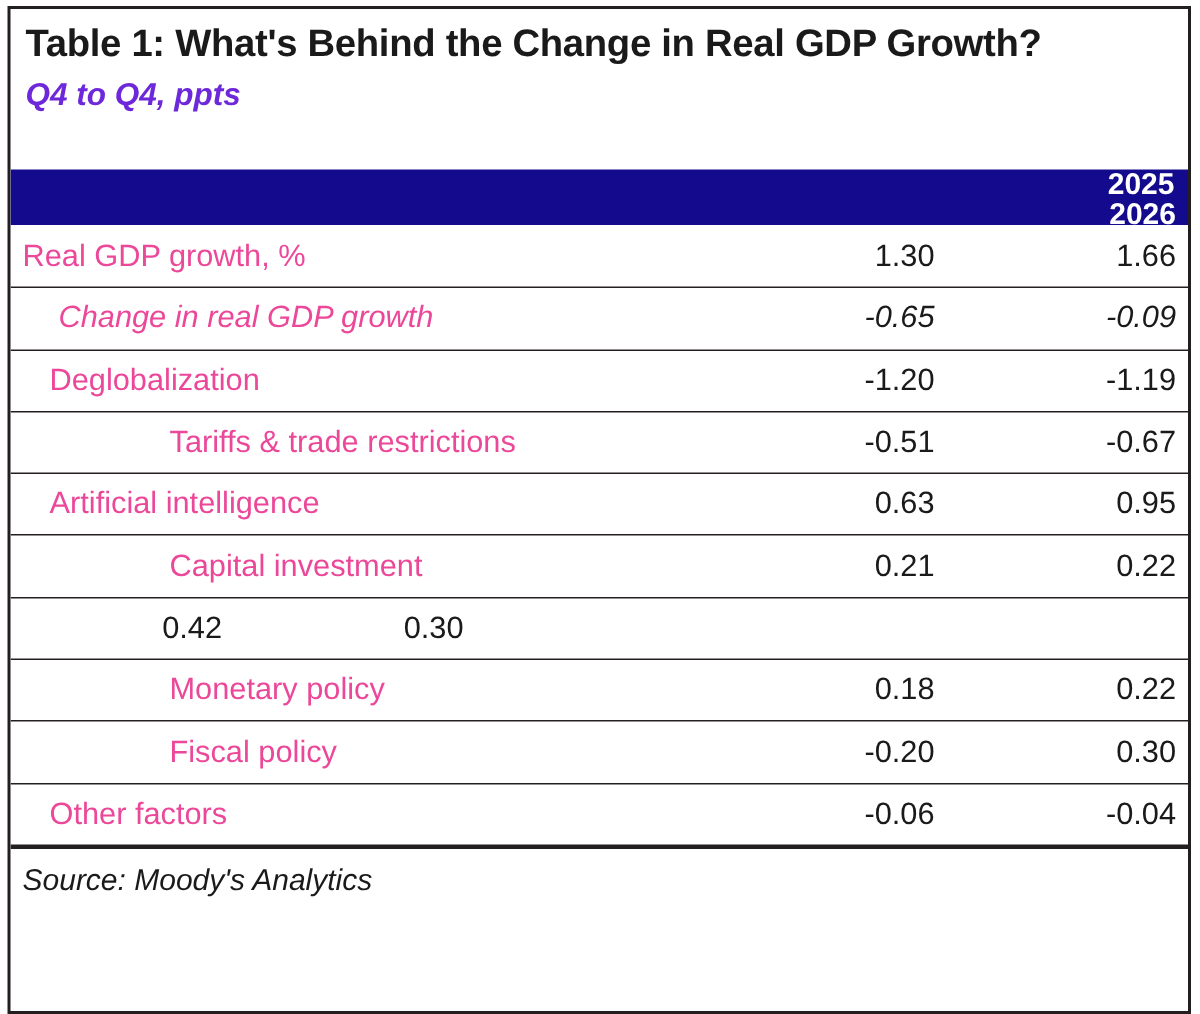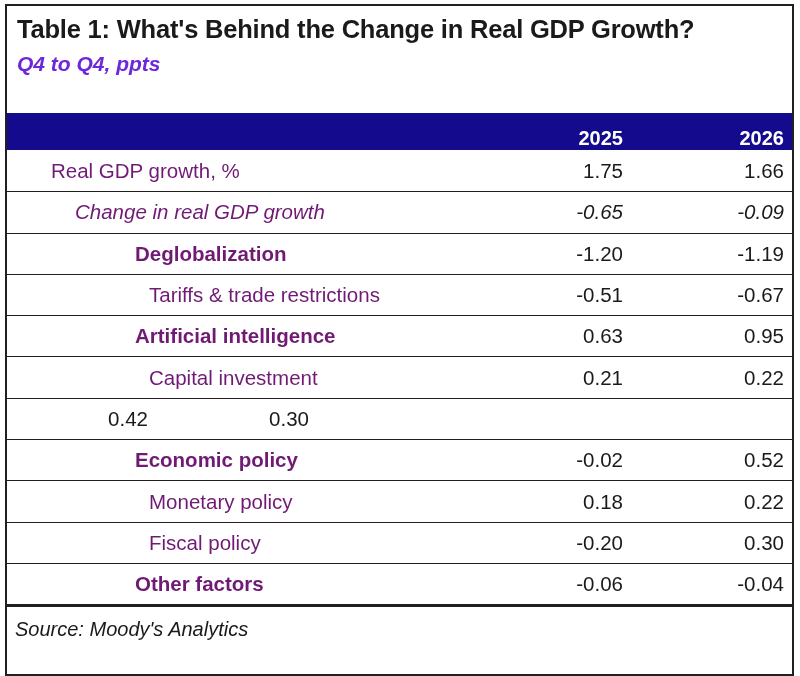--- a/index.html
+++ b/index.html
@@ -50,20 +50,21 @@
   }
 
   
   .header-band {
     background: #140a8e;
     height: 37px;
     display: flex;
     align-items: flex-end;
     box-sizing: border-box;
     padding-bottom: 2px;
+    flex-direction: column;
   }
   .header-band .col-label {
     flex: 0 0 auto;
     color: #ffffff;
     font-size: 20px;
     font-weight: bold;
     text-align: right;
     line-height: 1;
   }
   .hspacer { flex: 1 1 auto; }
@@ -75,41 +76,40 @@
     display: flex;
     align-items: center;
     height: 41.3px;
     border-top: 1.6px solid #231f20;
     box-sizing: border-box;
   }
   .row.first-row { border-top: none; }
   .row .label {
     flex: 1 1 auto;
     font-size: 20.5px;
-    color: #701a75;
+    color: #ec4899;
     white-space: nowrap;
     overflow: hidden;
     padding-left: 8px;
     box-sizing: border-box;
-    margin-left: 36px;
   }
   .row .val {
     flex: 0 0 auto;
     font-size: 20.5px;
     color: #1a1a1a;
     text-align: right;
     white-space: nowrap;
   }
   .row .val.y2025 { width: 150px; padding-right: 9px; box-sizing: border-box; }
   .row .val.y2026 { width: 160px; padding-right: 8px; box-sizing: border-box; }
 
   .row.italic .label,
   .row.italic .val { font-style: italic; padding-left: 32px; }
 
-  .indent-1 .label { padding-left: 92px; font-weight: bold; }
+  .indent-1 .label { padding-left: 26px; }
   .indent-2 .label { padding-left: 106px; }
 
   
   .source-row {
     border-top: 3px solid #231f20;
     height: 47px;
     display: flex;
     align-items: center;
     box-sizing: border-box;
   }
@@ -132,21 +132,21 @@
 
   <div class="header-band">
     <div class="hspacer"></div>
     <div class="col-label" style="width:150px;padding-right:9px;box-sizing:border-box;">2025</div>
     <div class="col-label" style="width:160px;padding-right:8px;box-sizing:border-box;">2026</div>
   </div>
 
   <div class="rows" id="table-body">
       <div class="row first-row">
         <div class="label">Real GDP growth, %</div>
-        <div class="val y2025">1.75</div>
+        <div class="val y2025">1.30</div>
         <div class="val y2026">1.66</div>
       </div>
       <div class="row italic">
         <div class="label">Change in real GDP growth</div>
         <div class="val y2025">-0.65</div>
         <div class="val y2026">-0.09</div>
       </div>
       <div class="row indent-1">
         <div class="label">Deglobalization</div>
         <div class="val y2025">-1.20</div>
@@ -164,25 +164,20 @@
       </div>
       <div class="row indent-2">
         <div class="label">Capital investment</div>
         <div class="val y2025">0.21</div>
         <div class="val y2026">0.22</div>
       </div>
       <div class="row indent-2">
         <div class="val y2025">0.42</div>
         <div class="val y2026">0.30</div>
       </div>
-      <div class="row indent-1">
-        <div class="label">Economic policy</div>
-        <div class="val y2025">-0.02</div>
-        <div class="val y2026">0.52</div>
-      </div>
       <div class="row indent-2">
         <div class="label">Monetary policy</div>
         <div class="val y2025">0.18</div>
         <div class="val y2026">0.22</div>
       </div>
       <div class="row indent-2">
         <div class="label">Fiscal policy</div>
         <div class="val y2025">-0.20</div>
         <div class="val y2026">0.30</div>
       </div>

